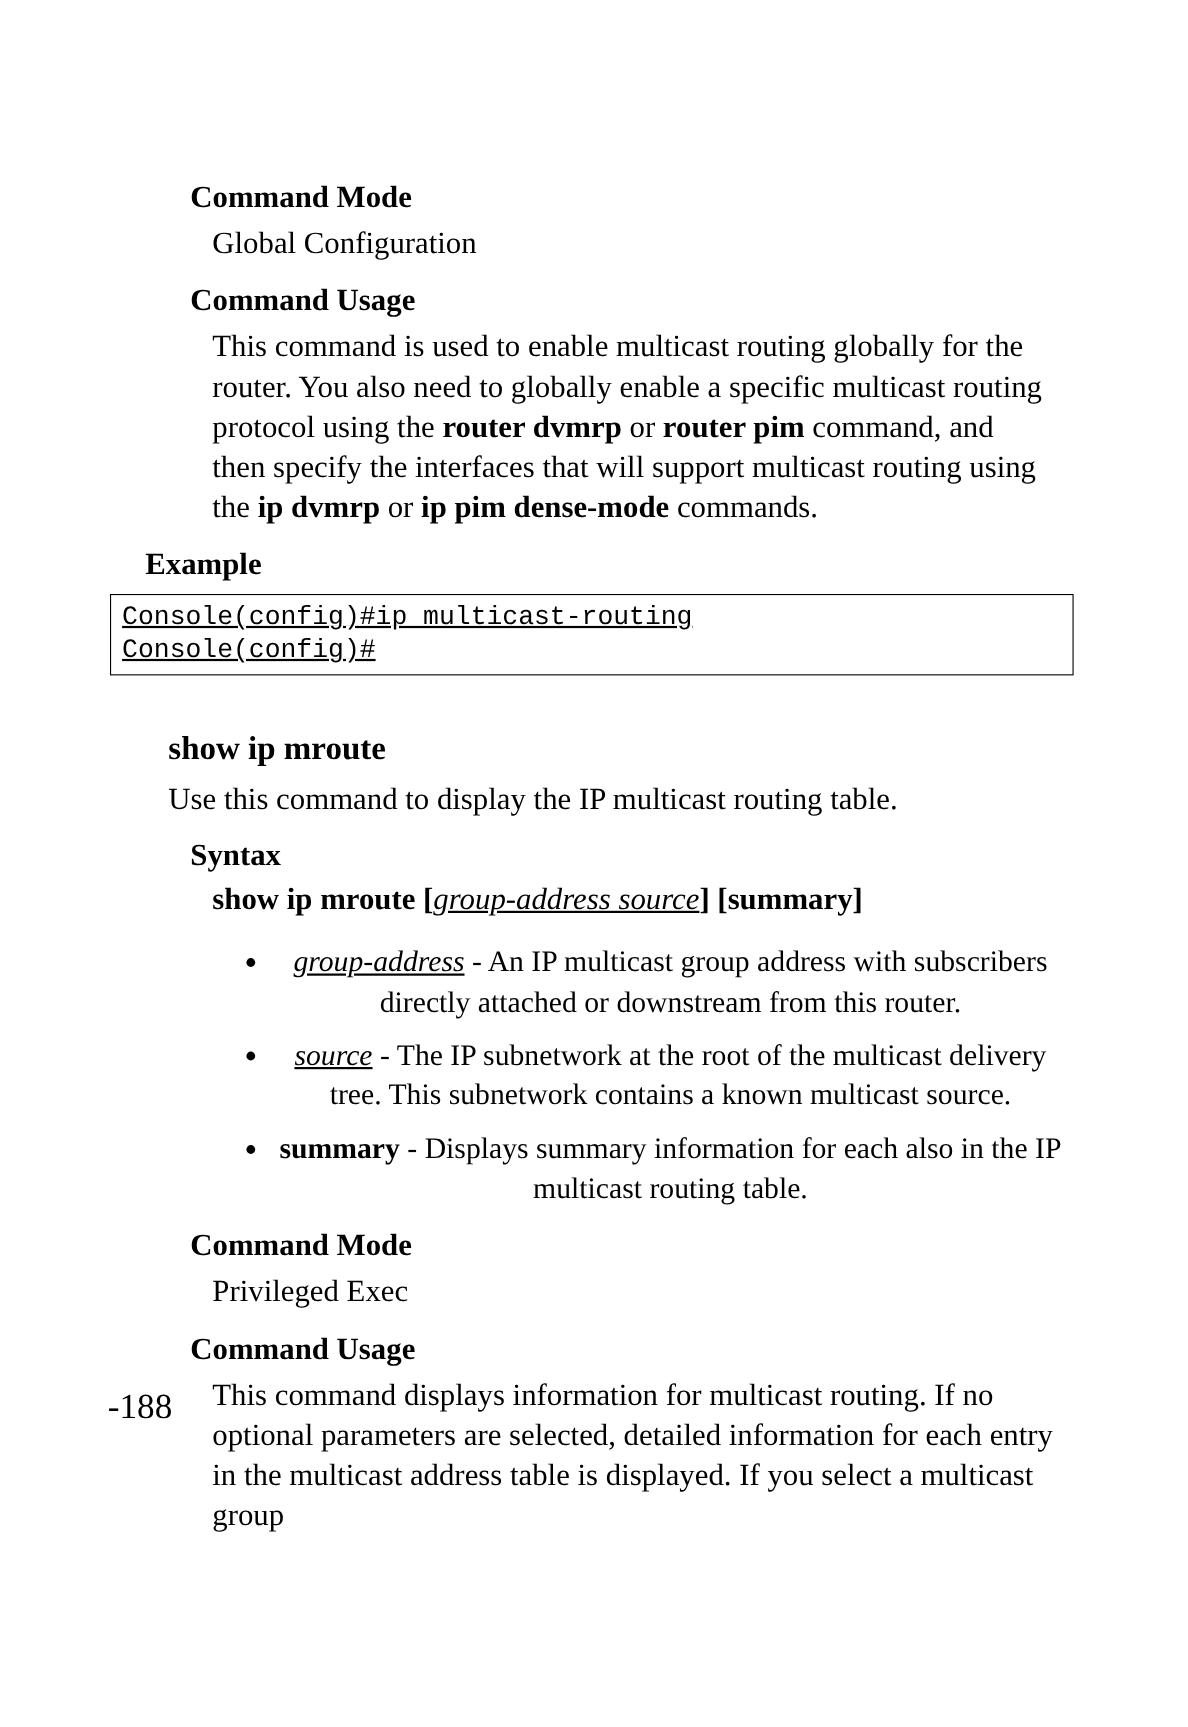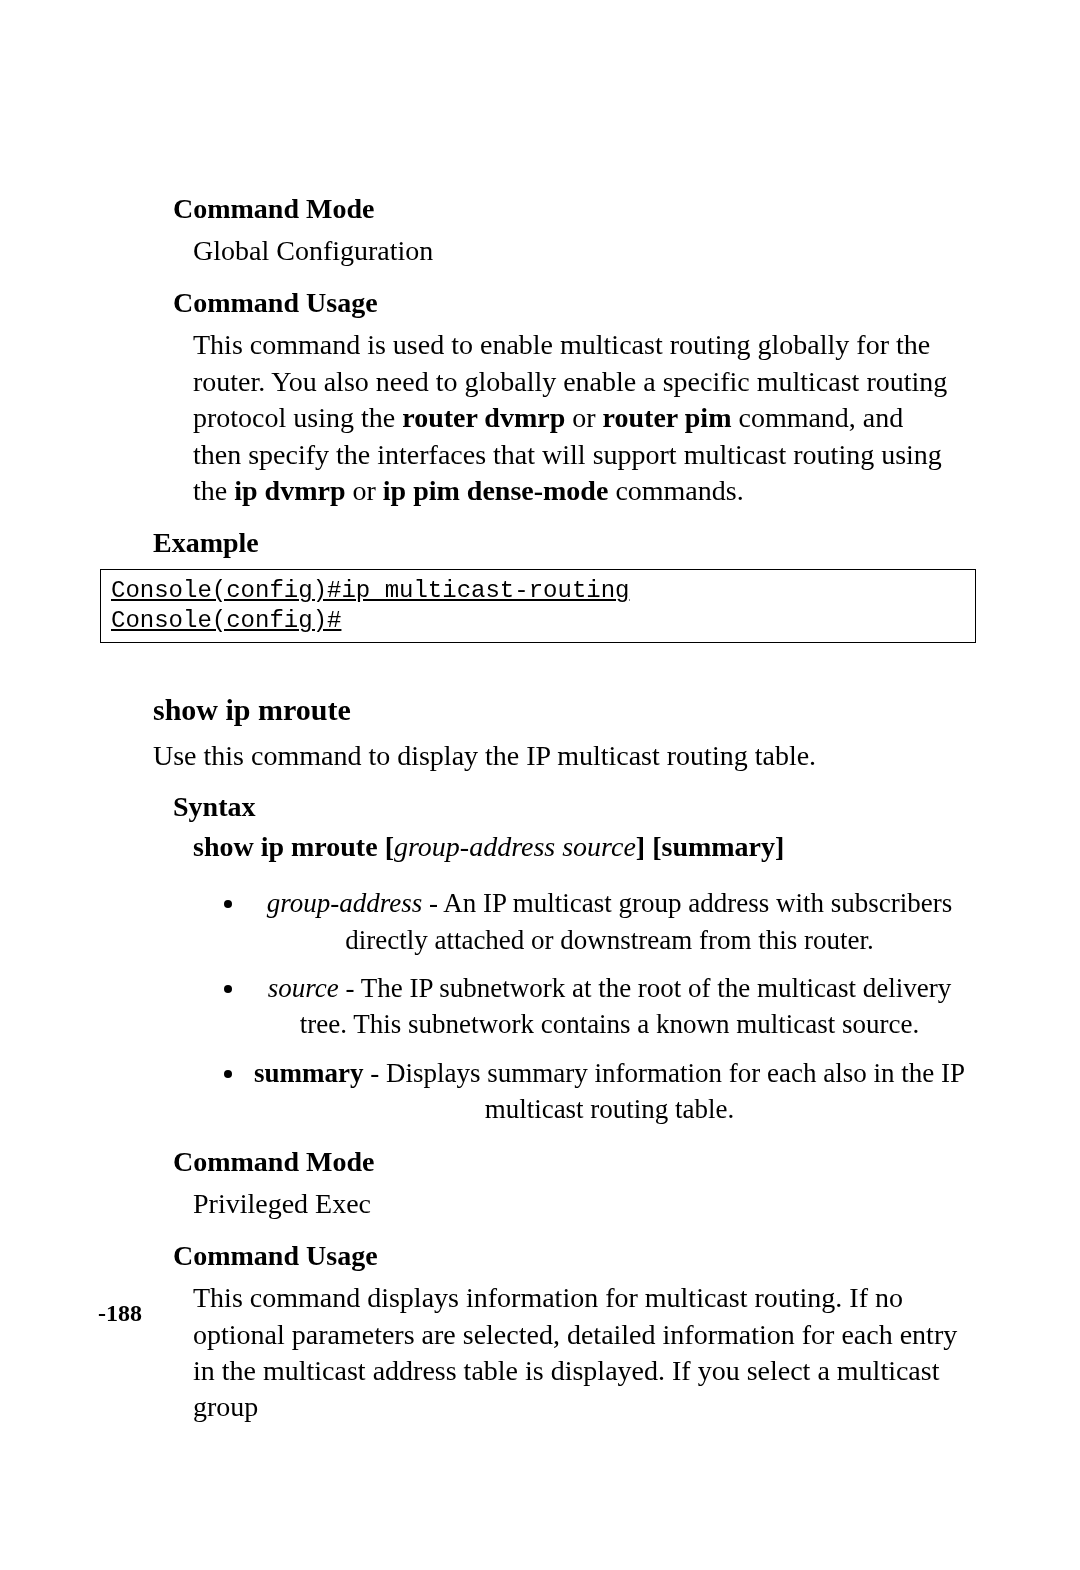--- a/index.html
+++ b/index.html
@@ -7,21 +7,21 @@
     padding: 0;
     background: #ffffff;
     font-family: Garamond, "Times New Roman", Times, serif;
     color: #000000;
     width: 1080px;
     height: 1570px;
     position: relative;
   }
   .page {
     position: absolute;
-    top: 177px;
+    top: 148px;
     left: 98px;
     width: 880px;
   }
   .sect-heading {
     font-weight: bold;
     font-size: 28px;
     margin-top: 16px;
     margin-bottom: 8px;
     margin-left: 75px;
   }
@@ -48,21 +48,21 @@
     margin-left: 55px;
     margin-right: 20px;
     line-height: 1.35;
   }
   .syntax-line {
     font-size: 28px;
     margin-left: 95px;
     margin-bottom: 22px;
   }
   .bold { font-weight: bold; }
-  .ital { font-style: italic; }
+  .ital { font-style: italic; text-decoration: underline; }
   ul.param-list {
     list-style: disc;
     margin: 0 10px 18px 125px;
     padding-left: 24px;
     text-align: center;
   }
   ul.param-list li {
     font-size: 27px;
     line-height: 1.35;
     margin-bottom: 12px;
@@ -73,40 +73,39 @@
     margin: 10px 2px 14px 2px;
     padding: 6px 10px 6px 10px;
     font-family: "Courier New", Courier, monospace;
     font-size: 24px;
     line-height: 1.25;
     white-space: pre;
     text-decoration: underline;
   }
   .page-number {
     position: absolute;
-    top: 1300px;
+    top: 1260px;
     left: 98px;
-    font-size: 24px;
-    font-weight: bold;
+    font-size: 32px;
   }
 </style>
 </head>
 <body>
 
 <div class="page">
 
   <div class="sect-heading">Command Mode</div>
   <div class="body-text body-indent">Global Configuration</div>
 
   <div class="sect-heading">Command Usage</div>
   <div class="body-text body-indent">
     <span>This command is used to enable multicast routing globally for the router. You also need to globally enable a specific multicast routing protocol using the </span><span class="bold">router dvmrp</span><span> or </span><span class="bold">router pim</span><span> command, and then specify the interfaces that will support multicast routing using the </span><span class="bold">ip dvmrp</span><span> or </span><span class="bold">ip pim dense-mode</span><span> commands.</span>
   </div>
 
-  <div class="sect-heading" style="margin-left:55px;">Example</div>
+  <div class="sect-heading" style="margin-left:34px;">Example</div>
   <div class="code-box">Console(config)#ip multicast-routing
 Console(config)#</div>
 
   <div class="cmd-name">show ip mroute</div>
   <div class="cmd-desc">Use this command to display the IP multicast routing table.</div>
 
   <div class="sect-heading">Syntax</div>
   <div class="syntax-line">
     <span class="bold">show ip mroute</span>
     <span class="bold"> [</span><span class="ital">group-address source</span><span class="bold">]</span>

